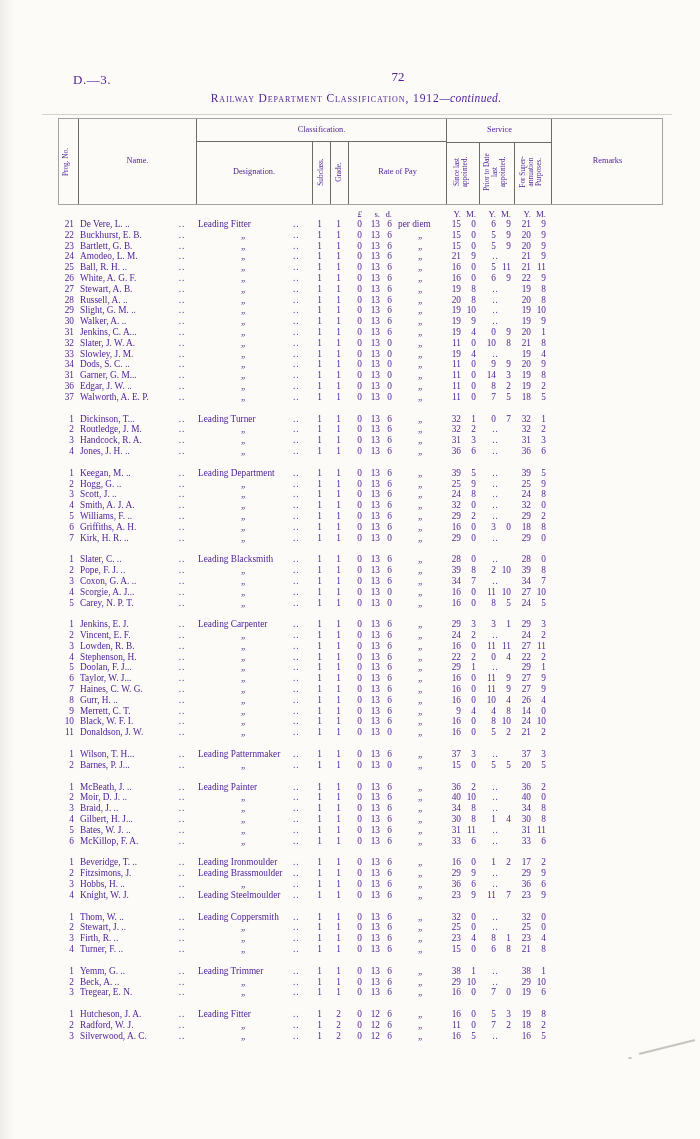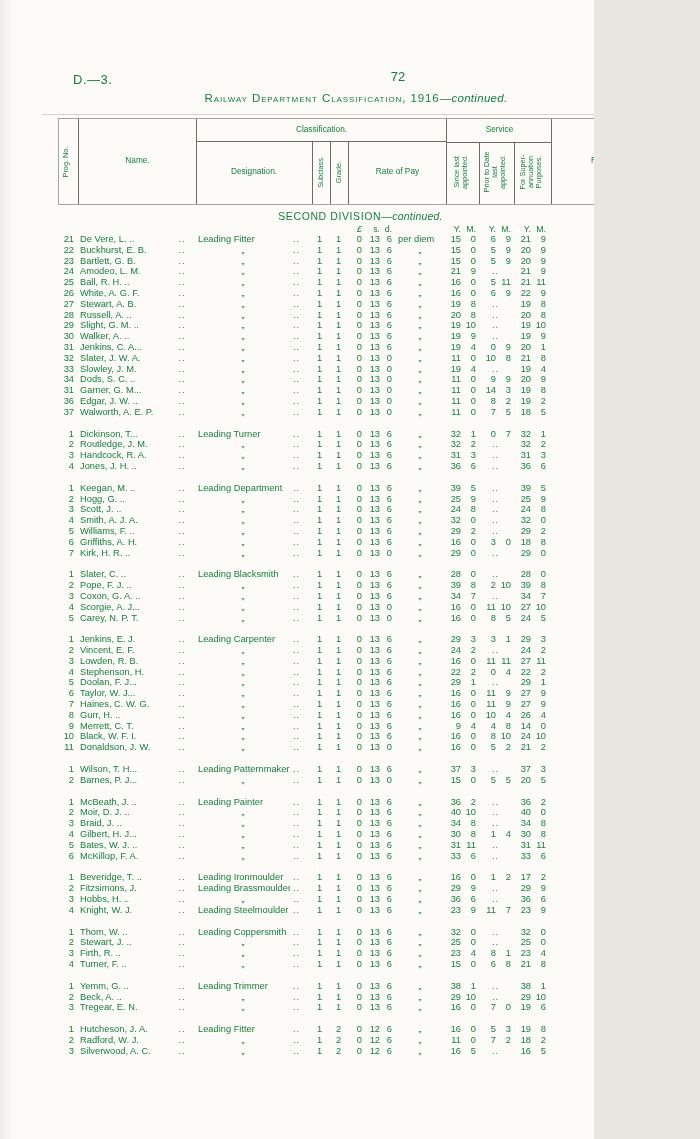--- a/index.html
+++ b/index.html
@@ -1,21 +1,21 @@
 <!DOCTYPE html>
 <html><head>
 <meta charset="utf-8">
 <style>
   html,body{margin:0;padding:0;}
   body{background:#e8e6e1;}
   .page{
-    position:relative; width:594px; height:1139px; overflow:hidden;
+    position:relative; width:700px; height:1139px; overflow:hidden;
     background:#fcfbf8;
-    font-family:Liberation Sans, sans-serif;
-    color:#15803d;
+    font-family:Liberation Serif, serif;
+    color:#4c1d95;
   }
   .page::before{
     content:""; position:absolute; left:0; top:0; bottom:0; width:14px;
     background:linear-gradient(to right, rgba(180,175,165,.18), rgba(180,175,165,0));
     pointer-events:none;
   }
   .abs{position:absolute;}
   .doc-ref{left:73px; top:72px; font-size:13px; letter-spacing:.5px;}
   .page-num{left:0; top:69px; width:700px; text-align:center; font-size:13px;padding-left:48px;}
   .title{left:0; top:92px; width:712px; text-align:center; font-size:11.5px; letter-spacing:.9px;}
@@ -61,21 +61,21 @@
 </style>
 </head>
 <body>
 
 <div class="page">
 
   <div class="abs doc-ref">D.—3.</div>
   <div class="abs page-num">72</div>
 
   <div class="abs title">
-    <span class="sc">Railway Department Classification, 1916</span><span class="it">—continued.</span>
+    <span class="sc">Railway Department Classification, 1912</span><span class="it">—continued.</span>
   </div>
 
   <div class="abs ghost-rule"></div>
 
   <div class="abs hdr-box">
 
     <div class="vline" style="left:19px;top:0;width:1px;height:85px;"></div>
     <div class="vline" style="left:137px;top:0;width:1px;height:85px;"></div>
     <div class="vline" style="left:387px;top:0;width:1px;height:85px;"></div>
     <div class="vline" style="left:492px;top:0;width:1px;height:85px;"></div>
@@ -102,23 +102,20 @@
 appointed.</div>
     <div class="vlabel" style="left:410px;top:40px;width:54px;height:26px;">Prior to Date
 last
 appointed.</div>
     <div class="vlabel" style="left:446px;top:40px;width:54px;height:26px;">For Super-
 annuation
 Purposes.</div>
   </div>
 
   <div class="abs body-area">
-    <div class="sec-head">
-      <span>SECOND DIVISION—</span><span class="it">continued.</span>
-    </div>
 
     <div class="row units-row">
       <span class="c"></span>
       <span class="c"></span>
       <span class="c"></span>
       <span class="c"></span>
       <span class="c"></span>
       <span class="c"></span>
       <span class="c"></span>
       <span class="c num pound">£</span>

